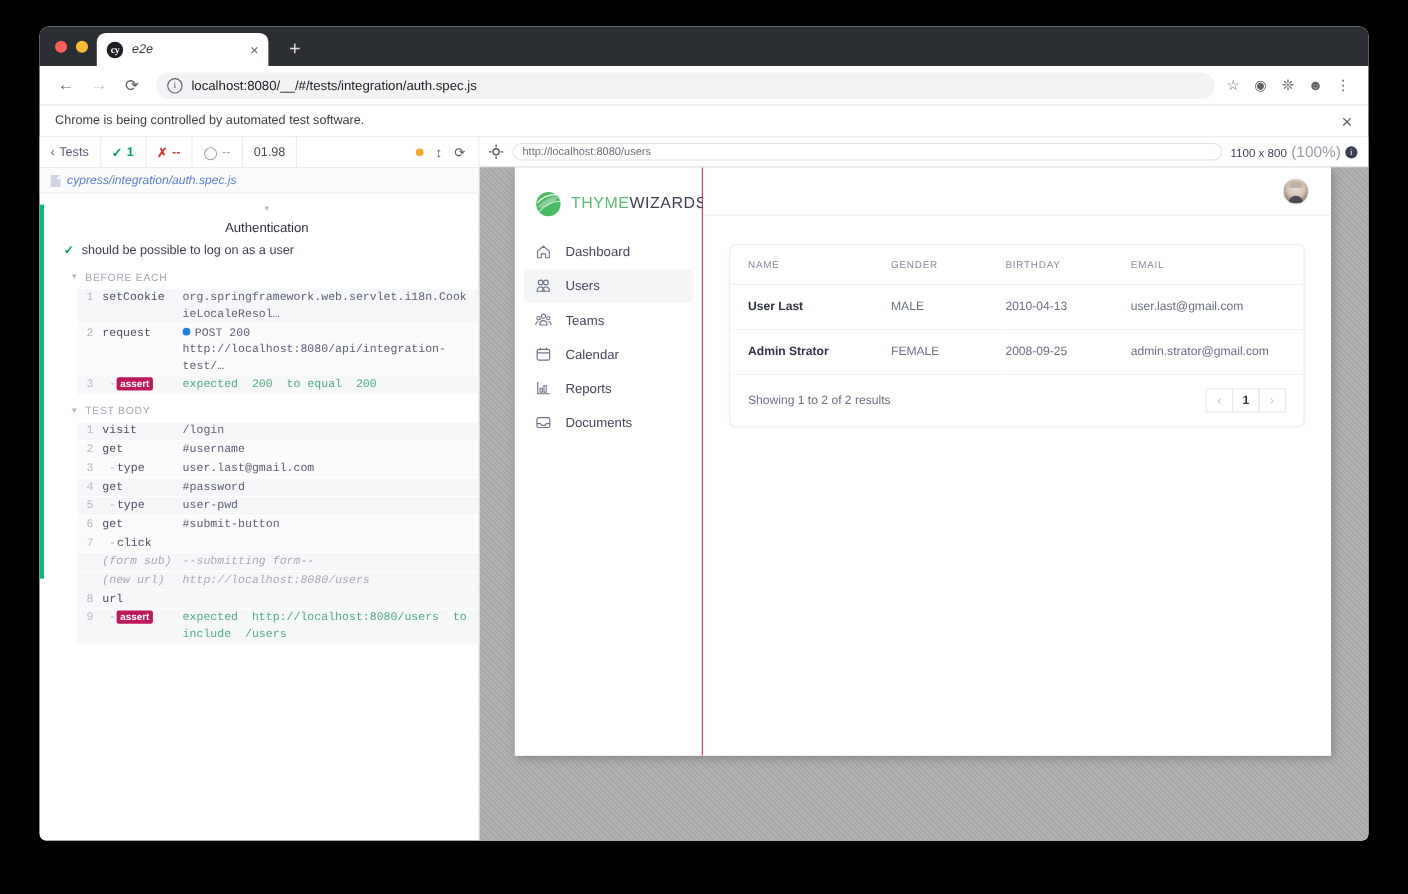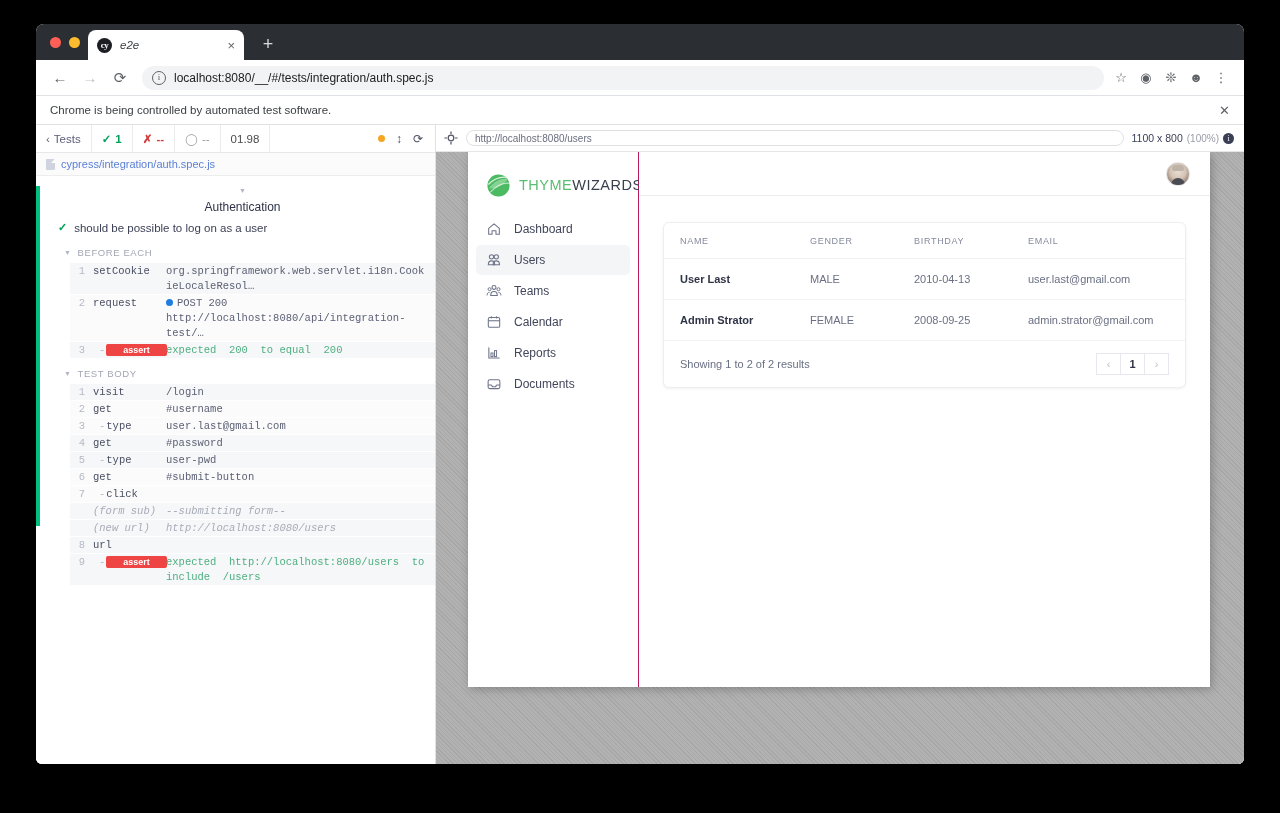--- a/index.html
+++ b/index.html
@@ -188,20 +188,21 @@
 
   .spec-path {
     height: 22px;
     display: flex; align-items: center;
     gap: 6px;
     padding: 0 10px;
     font-size: 11px;
     color: #5a7fd6;
     background: #fbfbfb;
     border-bottom: 1px solid #ededed;
+    font-style: italic;
   }
   .file-ico {
     width: 9px; height: 11px;
     background: #cfd4e0;
     border-radius: 1px;
     display: block;
     position: relative;
   }
   .file-ico::after {
     content: ""; position: absolute; right: 0; top: 0;
@@ -277,24 +278,24 @@
     color: #5c6175;
     padding-right: 6px;
     white-space: pre-wrap;
     word-break: break-word;
   }
   .cmd.assert .cmd-msg { color: #4faf82; }
   .cmd.event .cmd-name,
   .cmd.event .cmd-msg { color: #a8abb8; font-style: italic; }
   .assert-badge {
     display: inline-block;
-    background: #ef4444;
+    background: #be185d;
     color: #fff;
     font-size: 9px; font-weight: bold;
-    padding: 0 17px;
+    padding: 0 3px;
     border-radius: 2px;
     line-height: 12px;
     font-family: "Liberation Sans", sans-serif;
   }
   .dash-prefix { color: #b6b9c4; margin-right: 1px; }
   .blue-dot {
     display: inline-block;
     width: 7px; height: 7px; border-radius: 50%;
     background: #1f7ce0;
     margin-right: 4px;
@@ -341,21 +342,21 @@
     font-family: "Liberation Sans", sans-serif;
     min-width: 0;
     overflow: hidden;
     white-space: nowrap;
   }
   .viewport-size {
     font-size: 10.5px; color: #3b3f55;
     flex: 0 0 auto;
     display: flex; align-items: baseline; gap: 4px;
   }
-  .vp-scale { color: #9a9da9; font-size: 10px; }
+  .vp-scale { color: #9a9da9; font-size: 14px; }
   .vp-info {
     width: 11px; height: 11px; border-radius: 50%;
     background: #3b3f55; color: #fff;
     font-size: 8px; line-height: 11px; text-align: center;
     font-family: "Liberation Serif", serif;
     align-self: center;
   }
 
   .preview-stage {
     flex: 1 1 auto;

